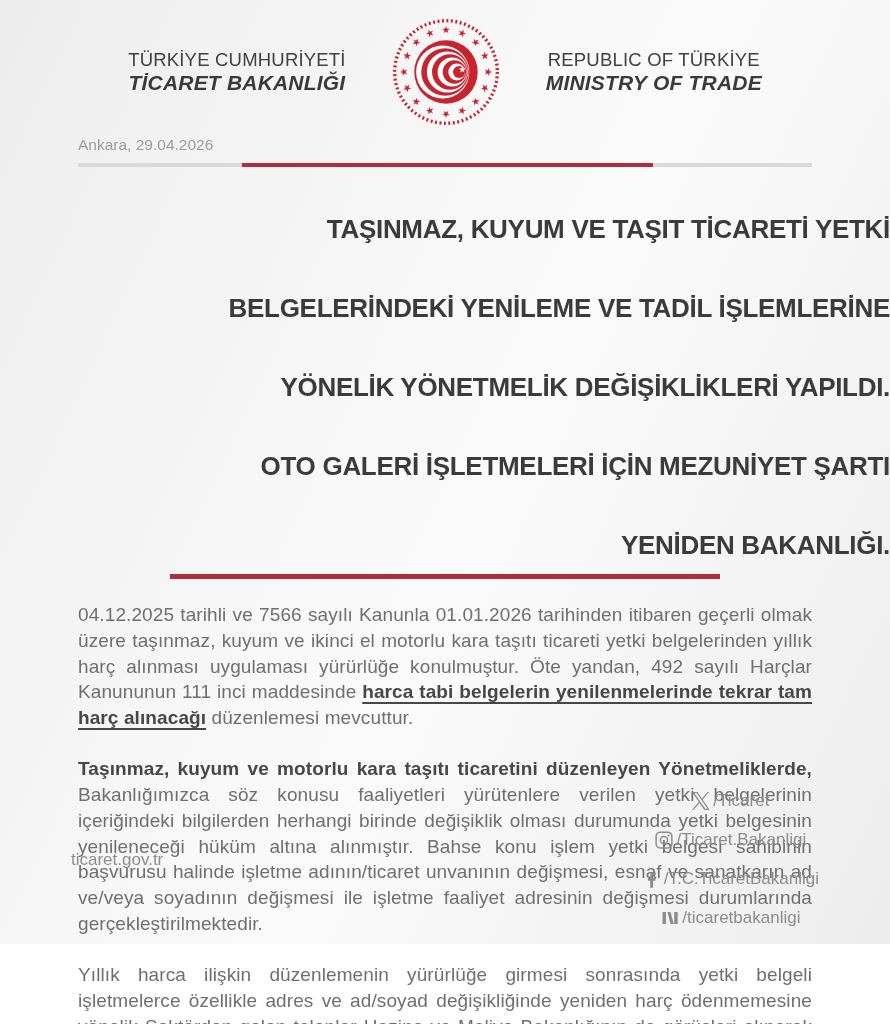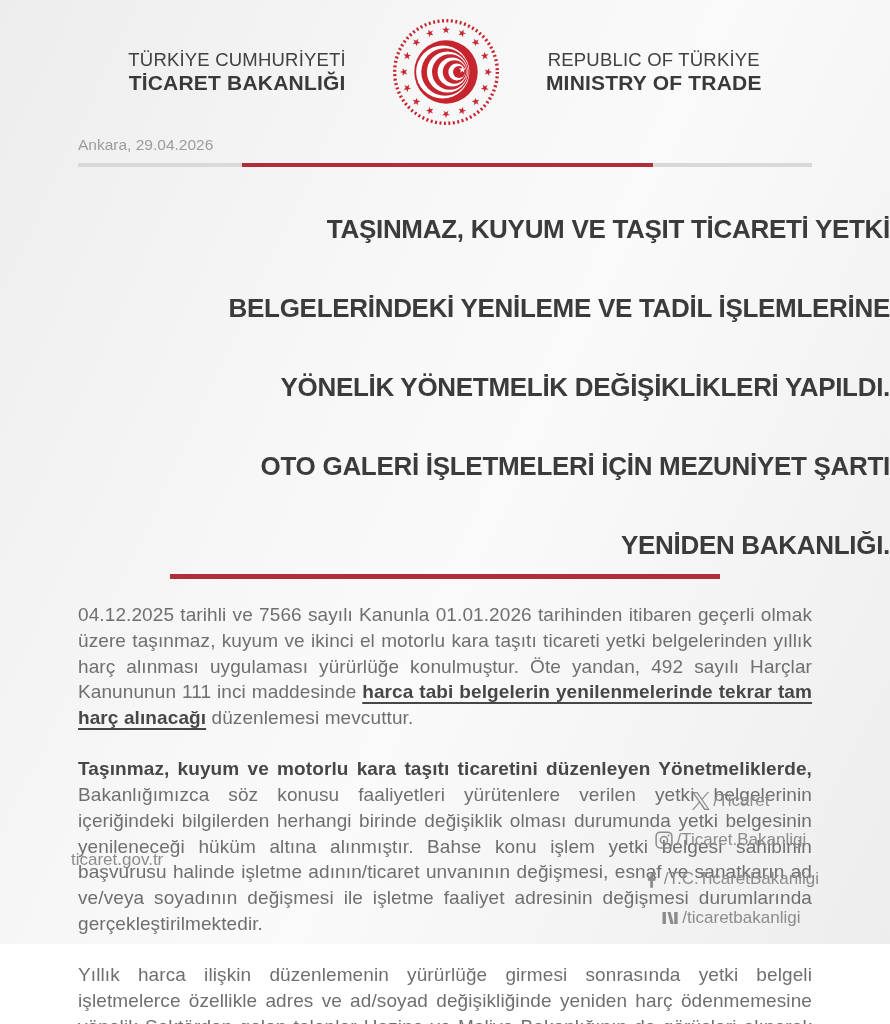--- a/index.html
+++ b/index.html
@@ -5,21 +5,21 @@
   html,body{margin:0;padding:0;}
   body{width:890px;height:1024px;overflow:hidden;
        font-family:"Liberation Sans","DejaVu Sans",sans-serif;}
   .page{position:relative;width:890px;height:944px;
         background:linear-gradient(115deg,#ededed 0%,#f7f7f7 38%,#fafafa 55%,#ededed 100%);
         color:#3c3c3c;}
   
   .header{display:flex;justify-content:center;align-items:center;gap:44px;padding-top:16px;}
   .org{text-align:center;line-height:1.18;letter-spacing:.2px;}
   .org .l1{font-size:18.5px;font-weight:400;color:#414141;}
-  .org .l2{font-size:21px;font-weight:700;color:#3a3a3a;}
+  .org .l2{font-size:21px;font-weight:700;color:#3a3a3a;font-style:italic;}
   .logo{width:112px;height:112px;display:block;}
   
   .dateline{margin:8px 0 0 78px;font-size:15.5px;color:#9c9c9c;}
   .top-divider{height:4px;margin:9px 78px 0 78px;
        background:linear-gradient(to right,#d9d9d9 0 22.3%,var(--accent) 22.3% 78.3%,#d9d9d9 78.3% 100%);}
   
   .headlines{margin-top:17px;text-align:center;font-weight:700;color:#3b3b3b;
              font-size:26px;line-height:33px;letter-spacing:-.3px;font-stretch:condensed;}
   .headline{margin-top:13px;}
   .headline:first-child{margin-top:0;}

